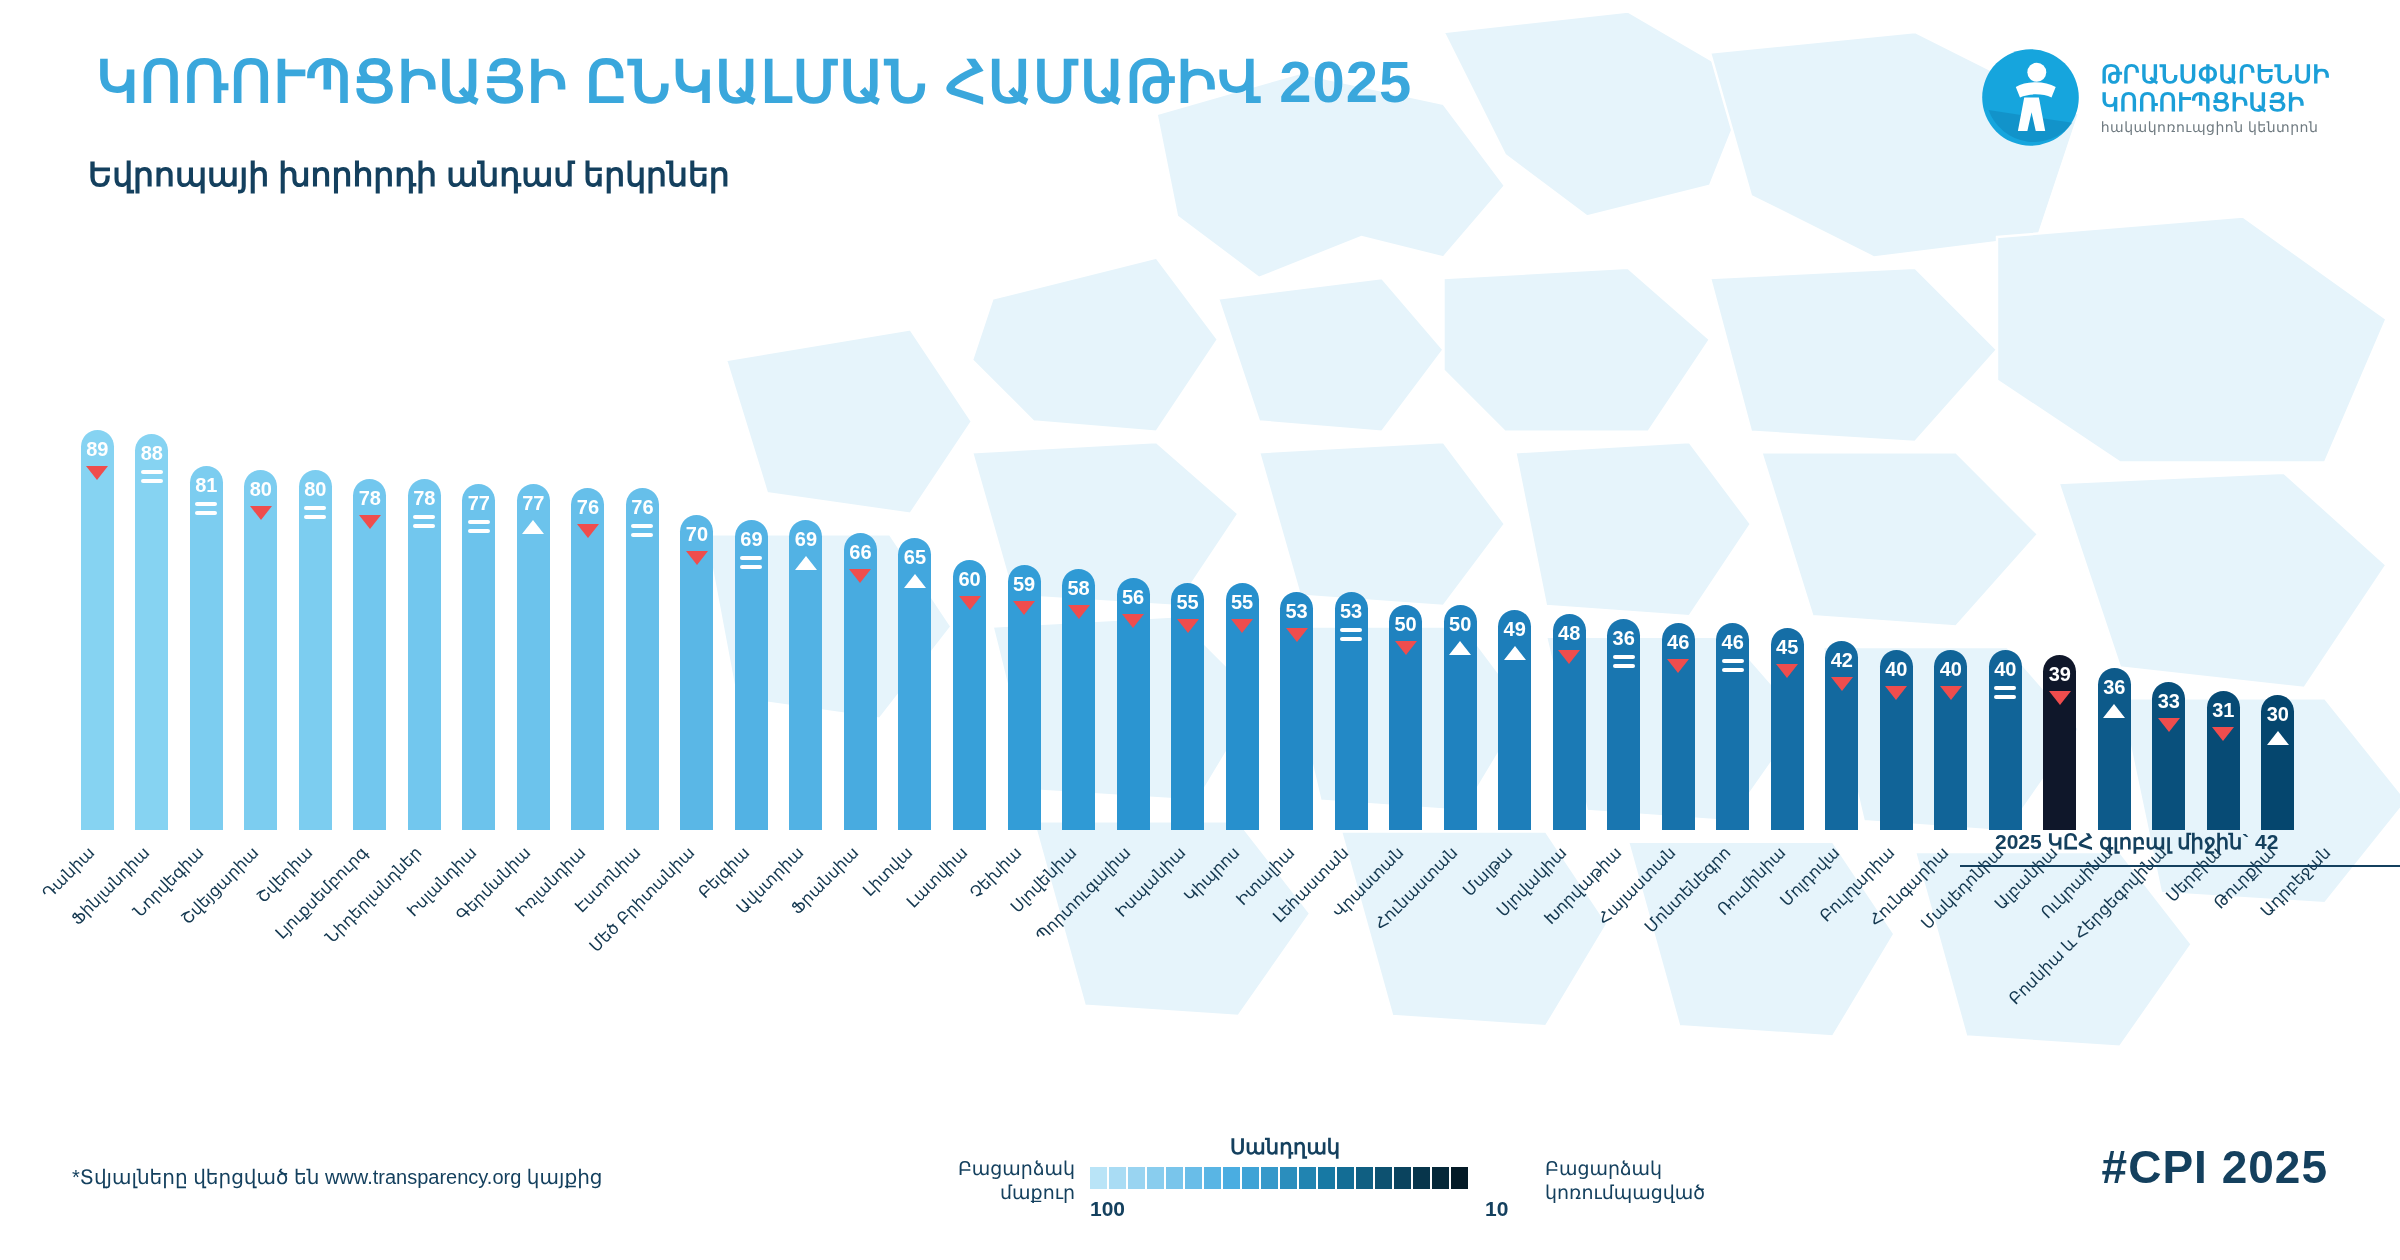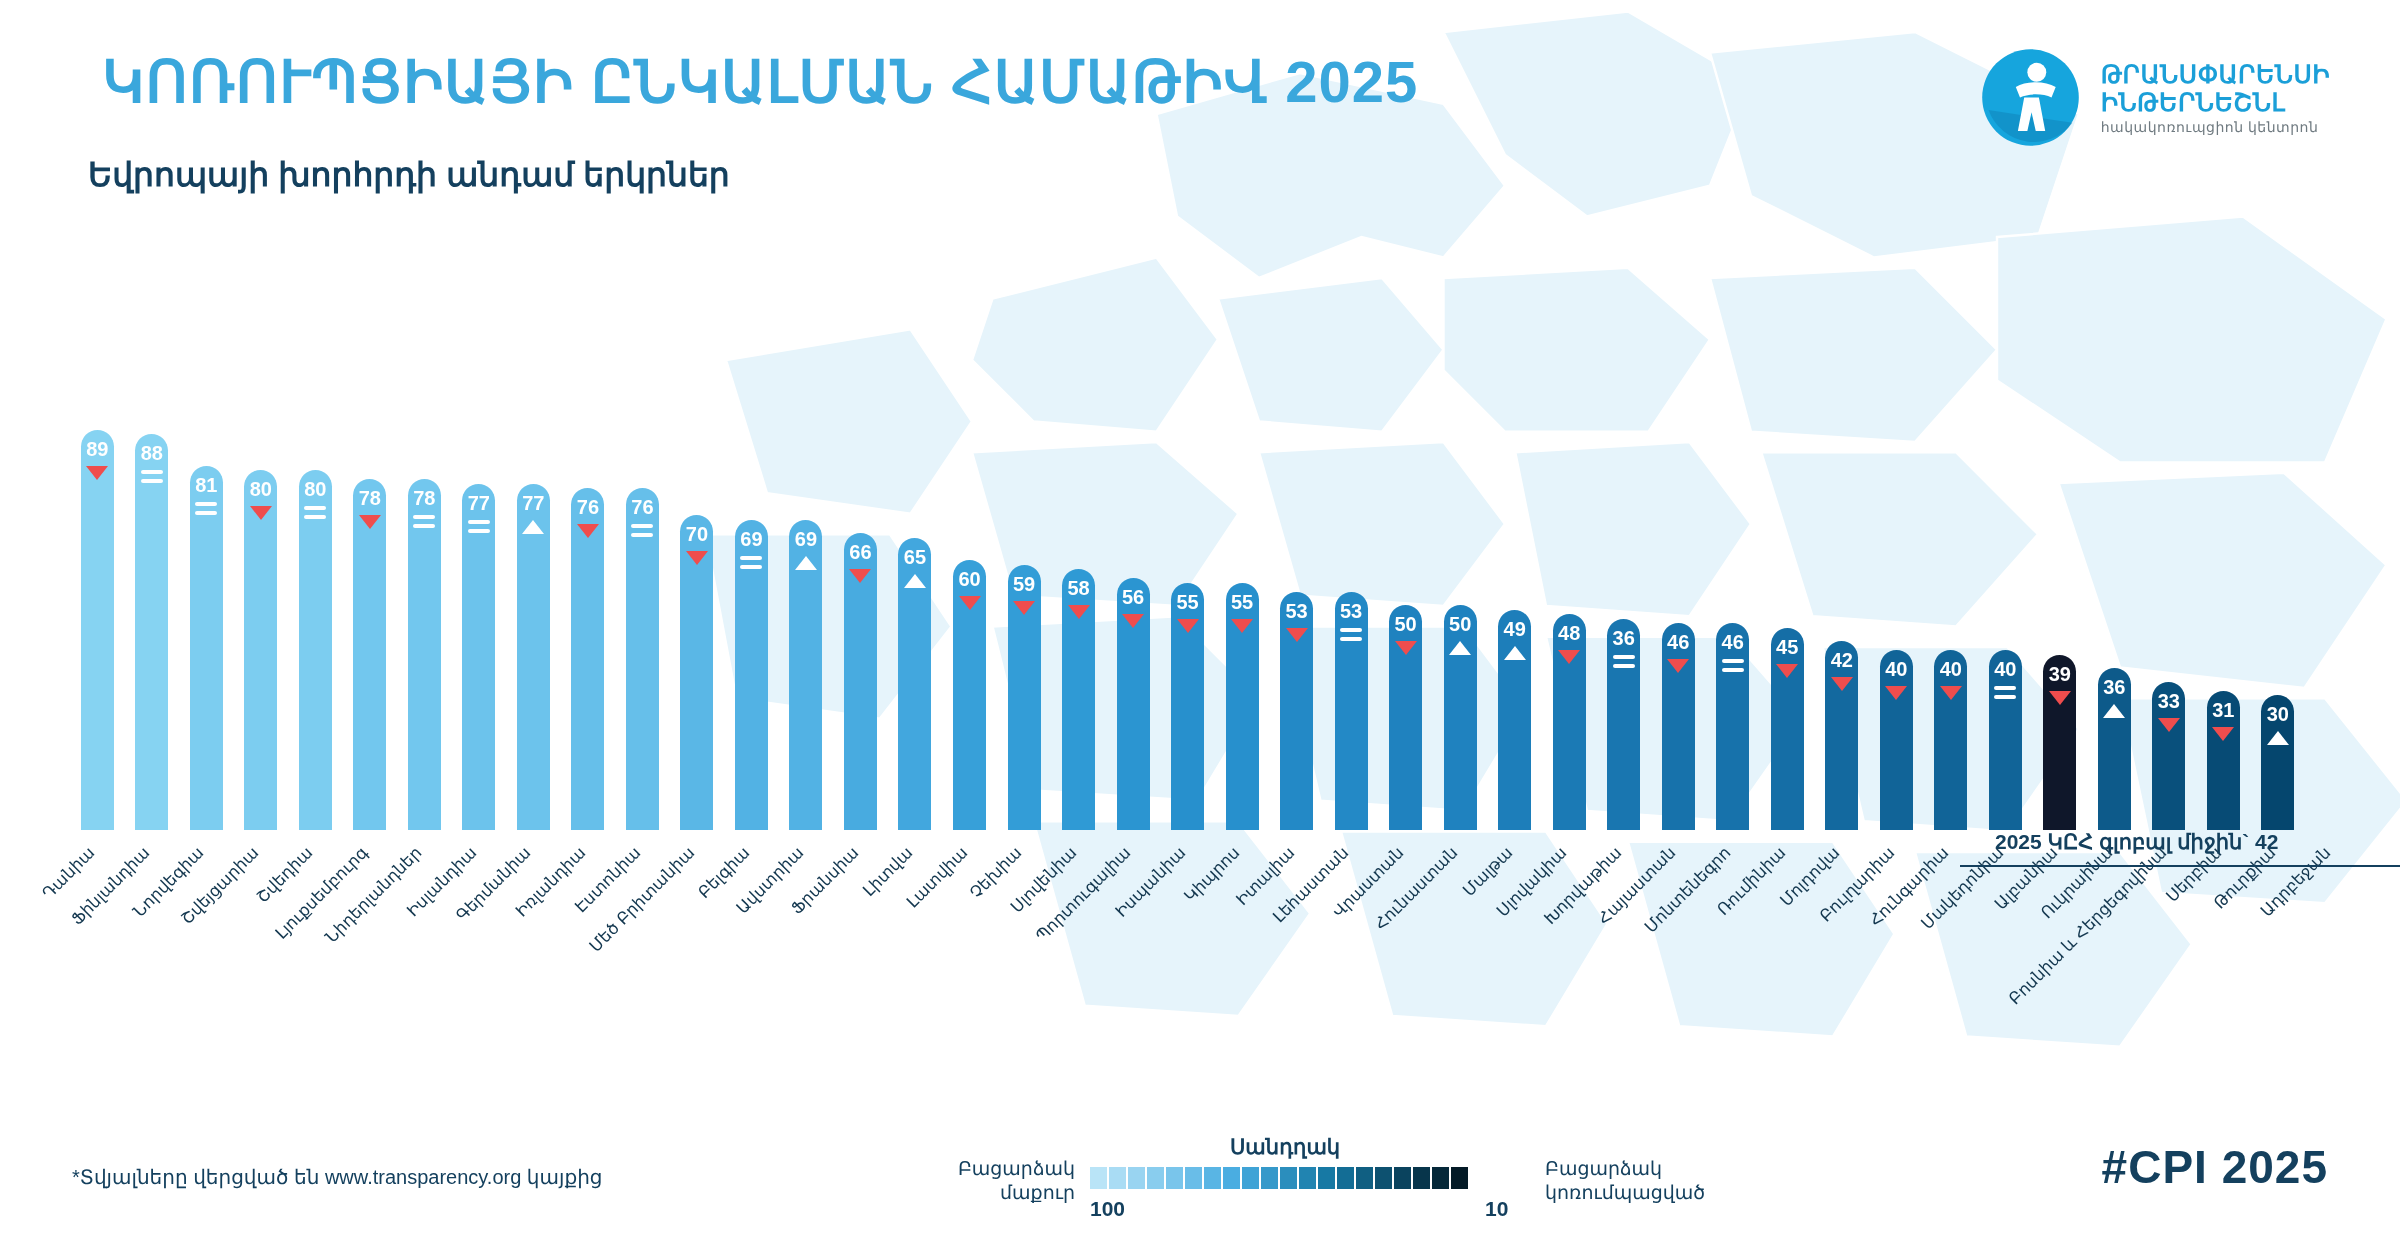--- a/index.html
+++ b/index.html
@@ -15,21 +15,21 @@
     position:absolute;inset:0;
     overflow:hidden;
     pointer-events:none;
   }
   .map-bg svg{position:absolute;top:-10px;left:480px;width:2050px;height:1150px;opacity:1;}
 
   .page{position:relative;width:2400px;height:1260px;}
 
   
   .title{
-    position:absolute;left:102px;top:48px;
+    position:absolute;left:96px;top:48px;
     font-size:58px;font-weight:bold;letter-spacing:1px;
     color:#3aa7dc;
     white-space:nowrap;
   }
   .subtitle{
     position:absolute;left:88px;top:155px;
     font-size:33px;font-weight:bold;
     color:#14405e;
     white-space:nowrap;
   }
@@ -182,21 +182,21 @@
       <svg viewBox="0 0 100 100" width="105" height="105" xmlns="http://www.w3.org/2000/svg">
         <circle cx="50" cy="50" r="46" fill="#16a5dd"></circle>
         <path d="M10,62 a46,46 0 0 0 80,12 l-80,-12 z" fill="#0e7fb3" opacity="0.45"></path>
         <circle cx="56" cy="26" r="9" fill="#ffffff"></circle>
         <path d="M36,40 C46,34 64,34 74,40 L70,50 C62,46 48,46 40,50 Z" fill="#ffffff"></path>
         <path d="M44,50 L58,50 L64,82 L55,82 L51,64 L47,82 L38,82 Z" fill="#ffffff"></path>
       </svg>
     </div>
     <div class="logo-text">
       <div class="logo-l1">ԹՐԱՆՍՓԱՐԵՆՍԻ</div>
-      <div class="logo-l2">ԻՆԹԵՐՆԵՇՆԼ</div>
+      <div class="logo-l2">ԿՈՌՈՒՊՑԻԱՅԻ</div>
       <div class="logo-l3">հակակոռուպցիոն կենտրոն</div>
     </div>
   </div>
 
   <div class="chart">
     <div class="bars" id="bars">
         <div class="bar-slot" style="width: 54.5238px;">
           <div class="bar" style="height: 400.5px; background: rgb(134, 211, 242);">
             <div class="val">89</div>
             <div class="trend">

